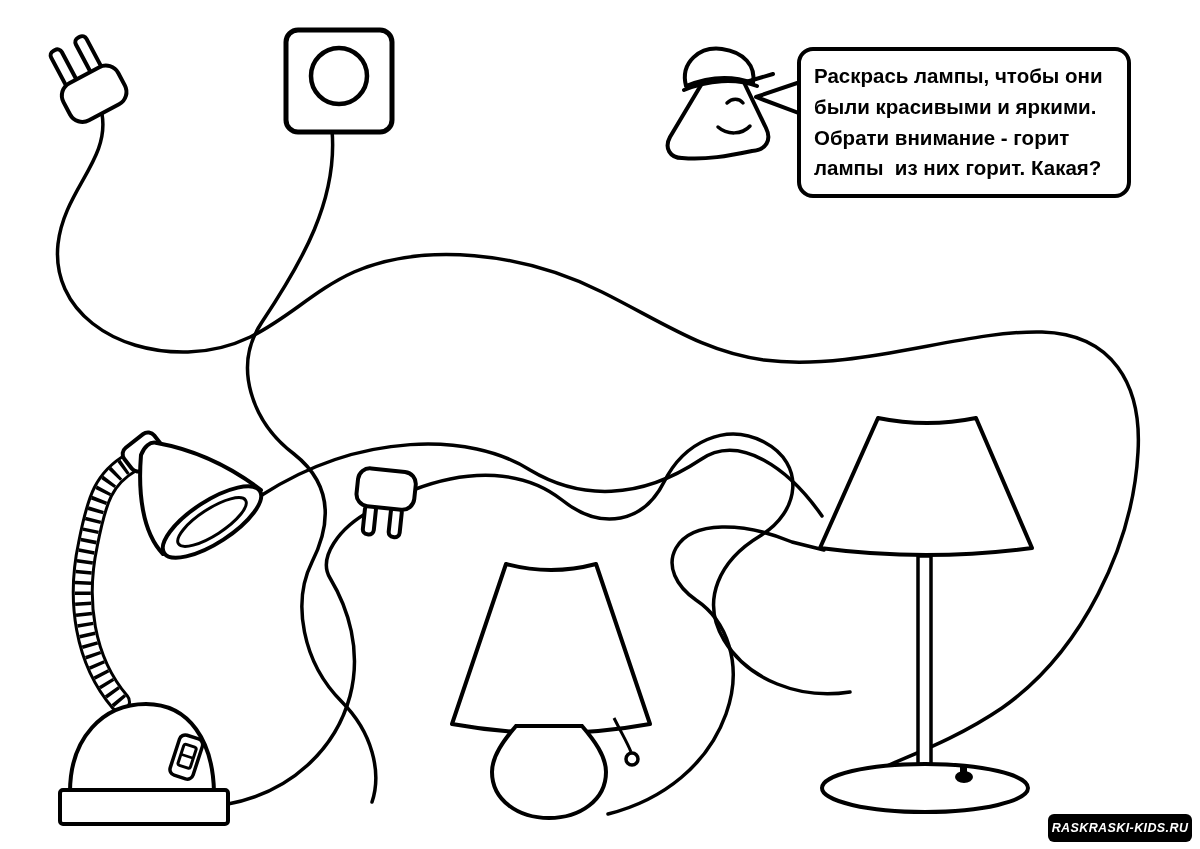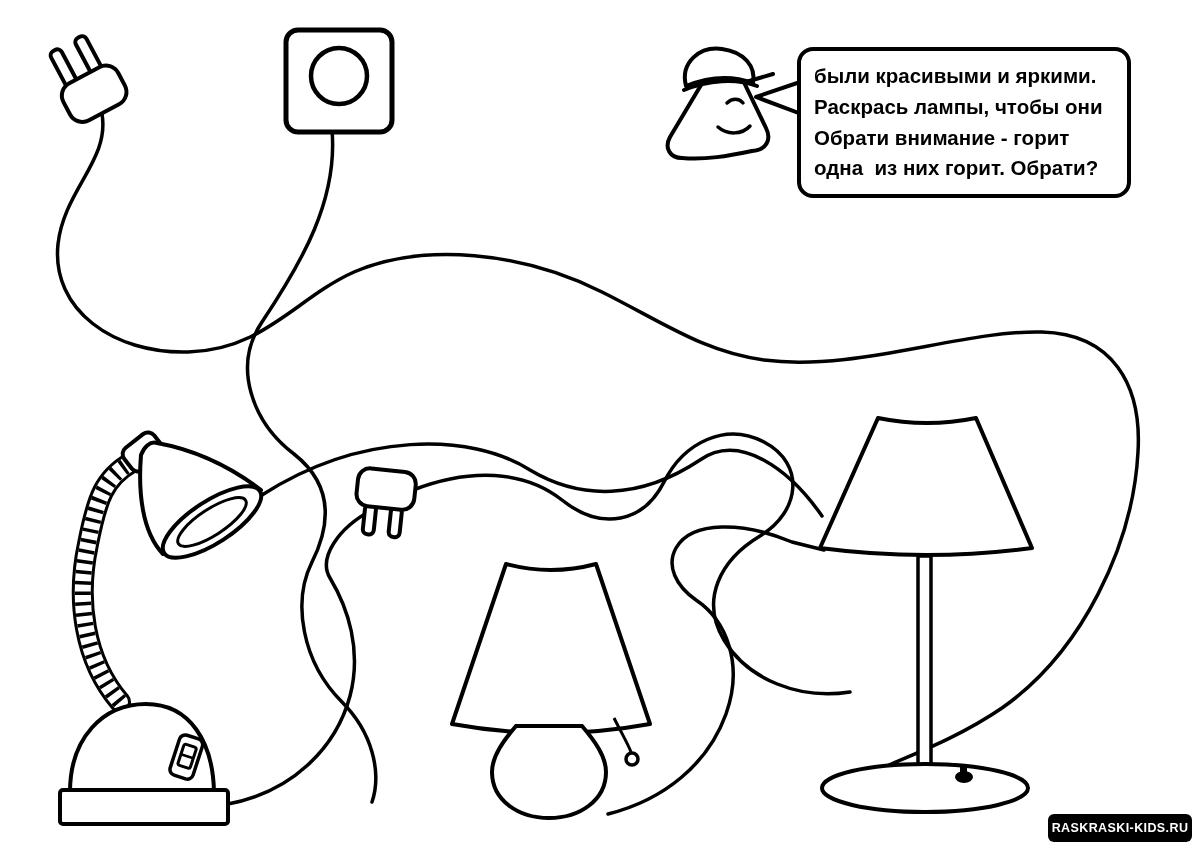--- a/index.html
+++ b/index.html
@@ -37,20 +37,21 @@
     top: 814px;
     width: 144px;
     height: 28px;
     background: #000000;
     border-radius: 6px;
     color: #ffffff;
     display: flex;
     align-items: center;
     justify-content: center;
     font-weight: bold;
+    font-style: italic;
     font-size: 12.5px;
     letter-spacing: 0.4px;
     z-index: 2;
   }
   .stroke { fill: none; stroke: #000; }
   .shape  { fill: #fff; stroke: #000; }
 </style>
 </head>
 <body>
 
@@ -144,23 +145,23 @@
                C 772 140, 766 150, 752 151 C 728 156, 706 160, 682 158 Z"></path>
       <path class="shape" stroke-width="4" stroke-linejoin="round" d="M 686 86 C 680 62, 700 46, 722 49 C 744 52, 756 66, 753 83
                C 731 75, 708 77, 686 86 Z"></path>
       <path class="stroke" stroke-width="4" stroke-linecap="round" d="M 684 90 C 708 80, 736 78, 757 86 M 746 82 L 773 74"></path>
       <path class="stroke" stroke-width="3.5" stroke-linecap="round" d="M 727 103 C 732 98, 739 98, 743 103"></path>
       <path class="stroke" stroke-width="3.5" stroke-linecap="round" d="M 718 127 C 727 135, 742 135, 750 126"></path>
     </g>
   </svg>
 
   <div class="bubble">
+    <div class="line">Раскрась лампы, чтобы они</div>
     <div class="line">были красивыми и яркими.</div>
-    <div class="line">Раскрась лампы, чтобы они</div>
     <div class="line">Обрати внимание - горит</div>
-    <div class="line">одна  из них горит. Обрати?</div>
+    <div class="line">лампы  из них горит. Какая?</div>
   </div>
 
   <div class="watermark">
     <span>RASKRASKI-KIDS.RU</span>
   </div>
 
 </div>
 
 </body></html>

